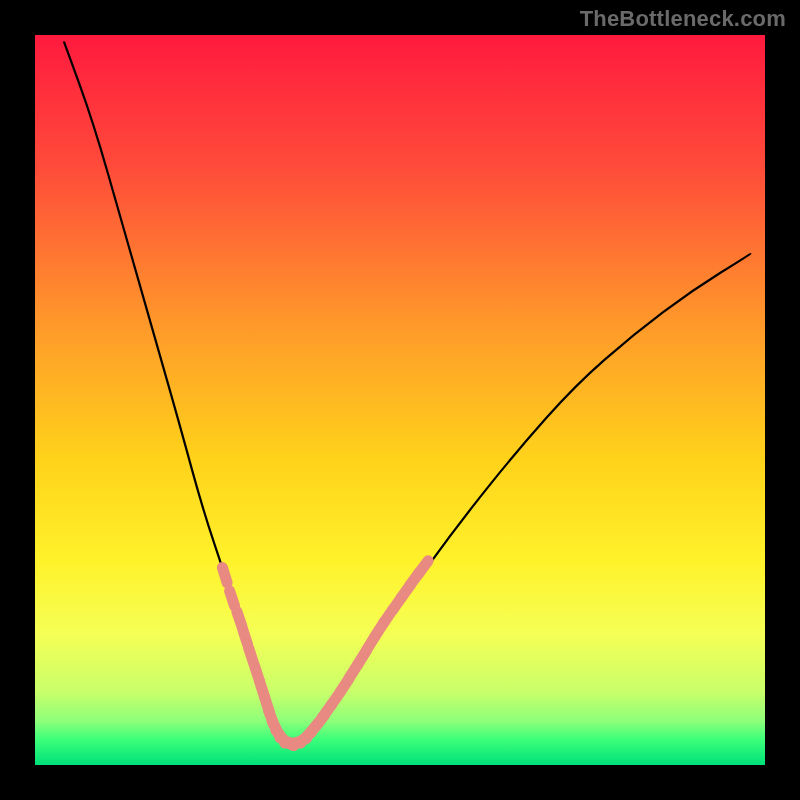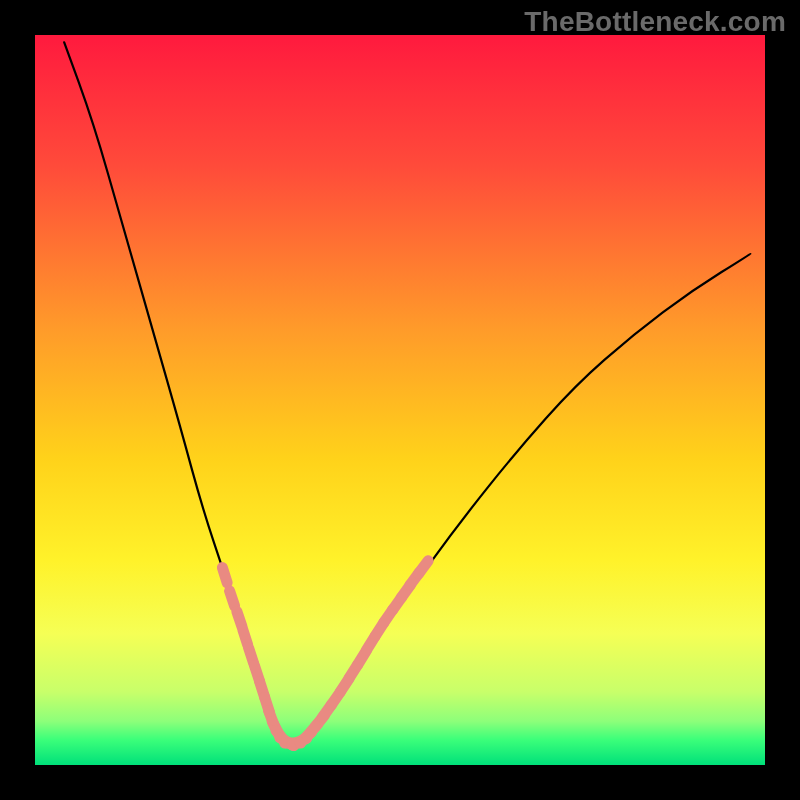--- a/index.html
+++ b/index.html
@@ -17,21 +17,21 @@
     left: 0;
     width: 800px;
     height: 800px;
     background: #000;
   }
   .attrib {
     position: absolute;
     top: 6px;
     right: 14px;
     color: #6a6a6a;
-    font-size: 28px;
+    font-size: 22px;
     font-weight: 600;
     letter-spacing: 0.2px;
   }
   svg {
     position: absolute;
     top: 0;
     left: 0;
   }
 </style>
 </head>

